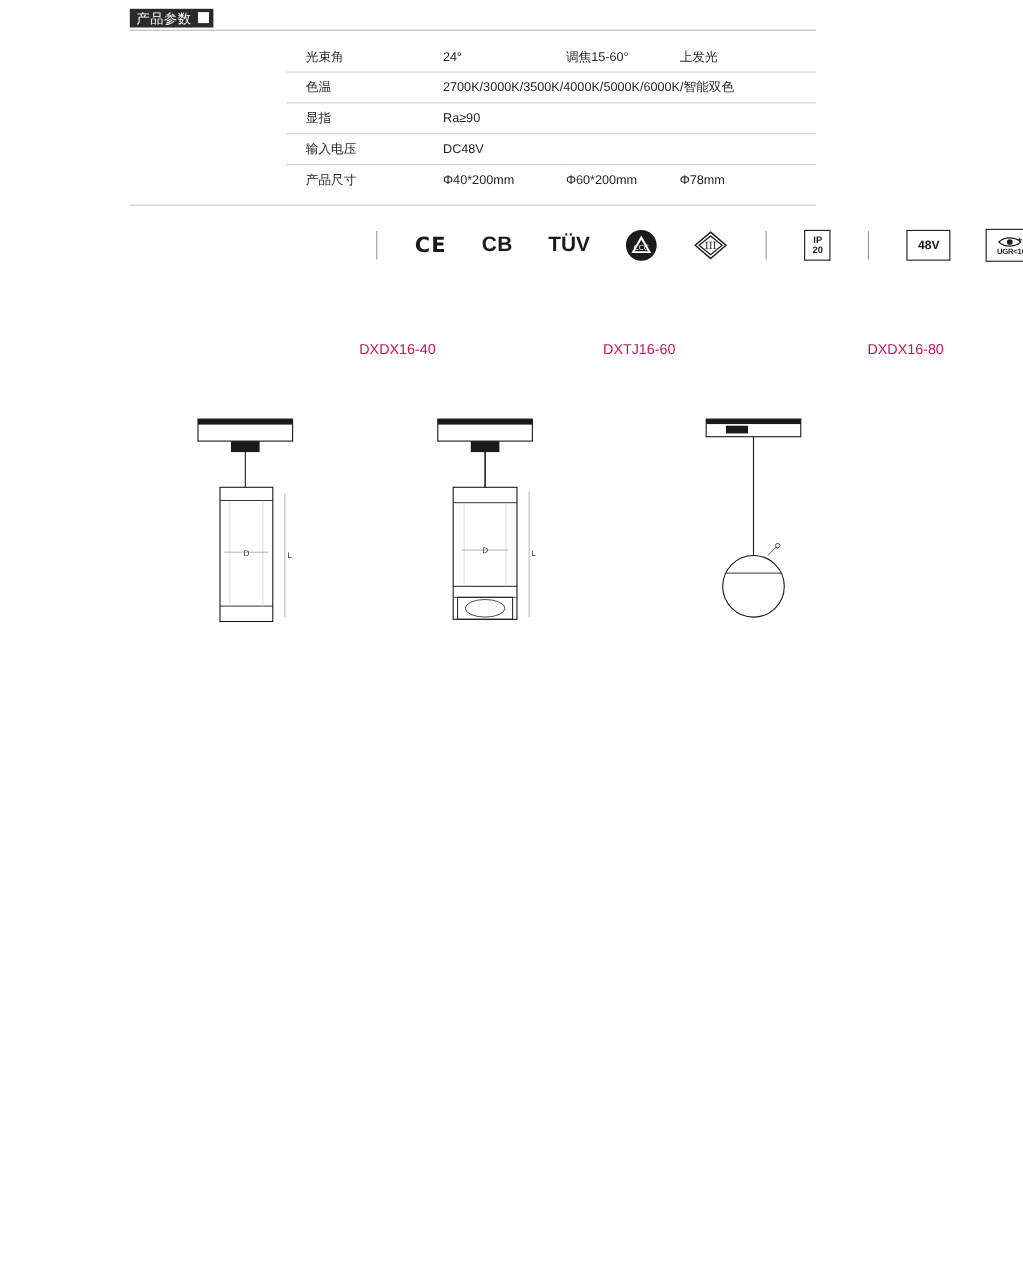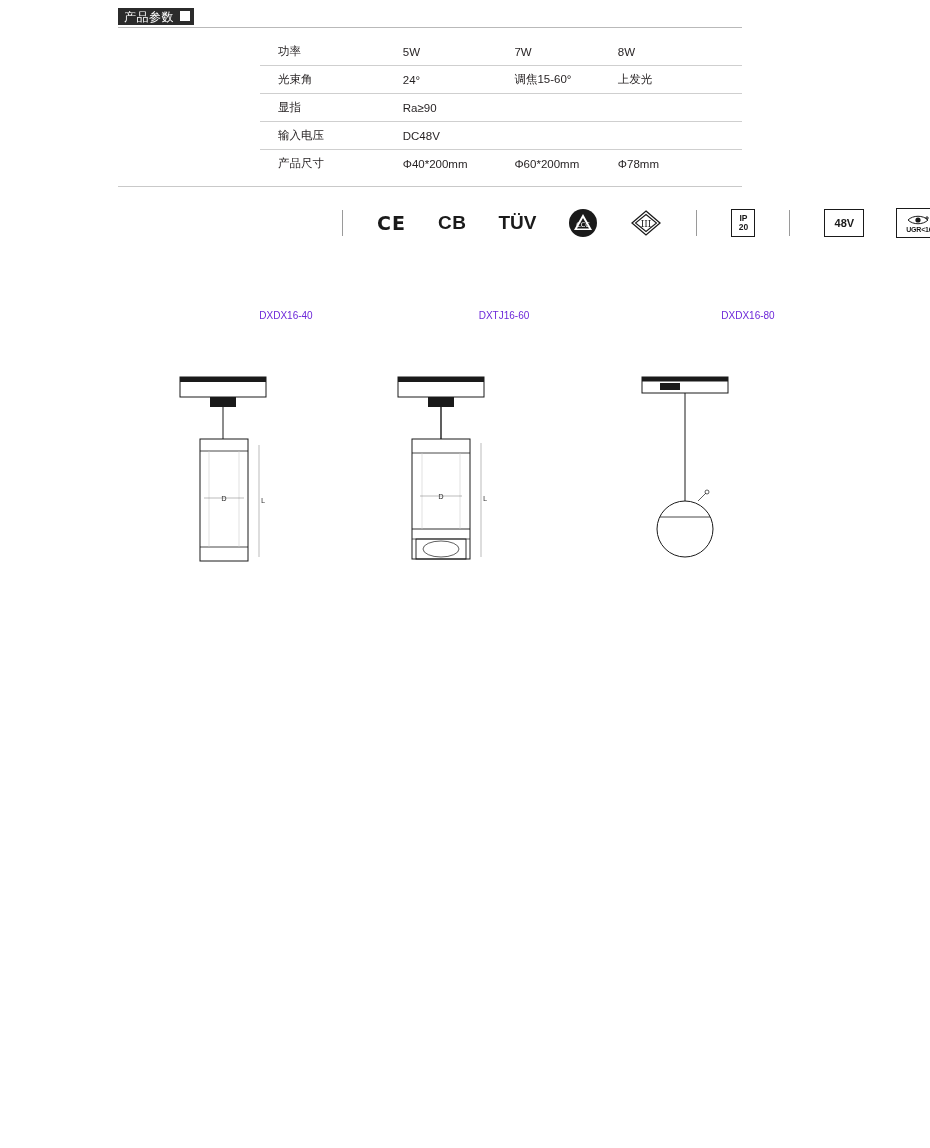--- a/index.html
+++ b/index.html
@@ -181,23 +181,23 @@
     height: 34px;
     position: relative;
   }
 
   
   .product {
     position: absolute;
     width: 220px;
   }
   .product .name {
-    font-size: 10px;
-    color: #6d28d9;
-    text-align: center;
+    font-size: 13px;
+    color: #be185d;
+    text-align: right;
     white-space: nowrap;
   }
   .product .drawing {
     position: relative;
     width: 220px;
     height: 230px;
   }
   #product-0 { left: 176px; top: 310px; }
   #product-1 { left: 394px; top: 310px; }
   #product-2 { left: 638px; top: 310px; }
@@ -210,30 +210,28 @@
 
 <div class="section-title-bar">
   <span class="label">产品参数</span>
   <span class="tab"></span>
 </div>
 <div class="header-rule"></div>
 
 <table class="spec-table">
   <tbody>
     <tr>
-      <td class="k">功率</td>
-      <td class="v1">5W</td>
-      <td class="v2">7W</td>
-      <td class="v3">8W</td>
-    </tr>
-    <tr>
       <td class="k">光束角</td>
       <td class="v1">24°</td>
       <td class="v2">调焦15-60°</td>
       <td class="v3">上发光</td>
+    </tr>
+    <tr>
+      <td class="k">色温</td>
+      <td class="v1" colspan="3">2700K/3000K/3500K/4000K/5000K/6000K/智能双色</td>
     </tr>
     <tr>
       <td class="k">显指</td>
       <td class="v1" colspan="3">Ra≥90</td>
     </tr>
     <tr>
       <td class="k">输入电压</td>
       <td class="v1" colspan="3">DC48V</td>
     </tr>
     <tr>

